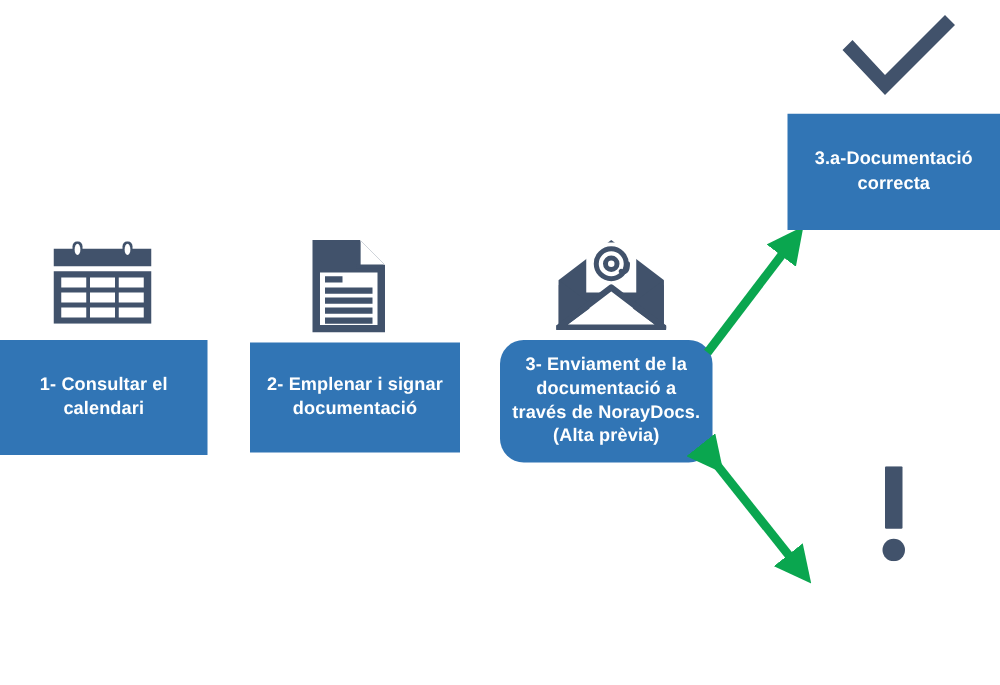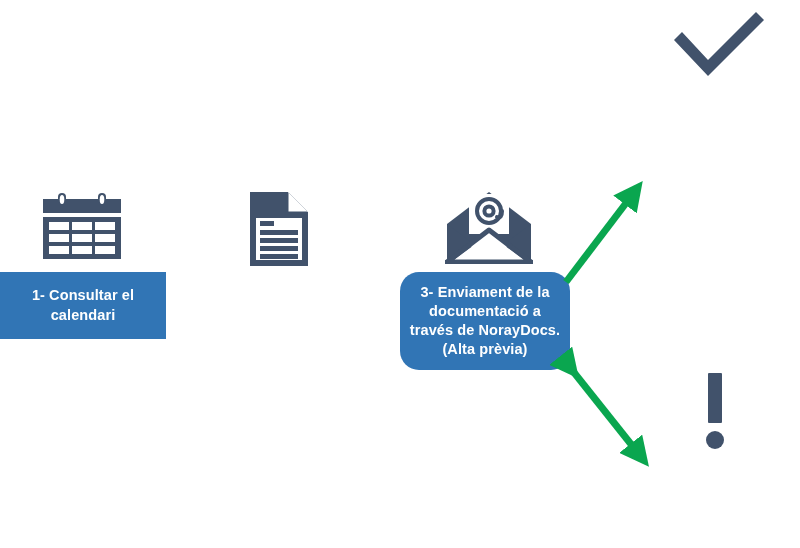--- a/index.html
+++ b/index.html
@@ -40,21 +40,21 @@
   .icon-wrap {
     position: absolute;
     display: block;
   }
   .arrow-svg {
     position: absolute;
     overflow: visible;
   }
 
   
-  #box-1      { left: 0px;   top: 272px; width: 166px; height: 67px; }
+  #box-1      { left: 0px;   top: 272px; width: 166px; height: 92px; }
   #box-2      { left: 200px; top: 274px; width: 168px; height: 88px; }
   #box-3      { left: 400px; top: 272px; width: 170px; height: 98px; border-radius: 19px; }
   #box-3a     { left: 630px; top: 91px;  width: 170px; height: 93px; }
   #box-3b     { left: 635px; top: 461px; width: 165px; height: 87px; }
 
   #icon-calendar  { left: 36px;  top: 193px; width: 92px;  height: 66px; }
   #icon-document  { left: 246px; top: 192px; width: 66px;  height: 74px; }
   #icon-email     { left: 445px; top: 190px; width: 88px;  height: 74px; }
   #icon-check     { left: 670px; top: 10px;  width: 98px;  height: 66px; }
   #icon-exclaim   { left: 695px; top: 373px; width: 40px;  height: 76px; }
@@ -111,20 +111,23 @@
       <g fill="#41526B">
         <rect x="14" y="29" width="14" height="5"></rect>
         <rect x="14" y="38" width="38" height="5"></rect>
         <rect x="14" y="46" width="38" height="5"></rect>
         <rect x="14" y="54" width="38" height="5"></rect>
         <rect x="14" y="62" width="38" height="5"></rect>
       </g>
     </svg>
   </span>
 
+  <div class="node-box" id="box-2">
+    <span class="node-label">2- Emplenar i signar documentació</span>
+  </div>
 
   <span class="icon-wrap" id="icon-email">
     <svg viewBox="0 0 88 74" width="88" height="74" aria-hidden="true">
 
       <path d="M2 34 L44 2 L86 34 V72 H2 Z" fill="#41526B"></path>
 
       <rect x="24" y="4" width="40" height="40" fill="#FFFFFF"></rect>
 
       <g fill="none" stroke="#41526B" stroke-width="4">
         <circle cx="44" cy="21" r="12"></circle>
@@ -156,20 +159,23 @@
     </defs>
     <line x1="6" y1="104" x2="76" y2="12" stroke="#0AA64F" stroke-width="7" marker-end="url(#head-green-up)"></line>
   </svg>
 
   <span class="icon-wrap" id="icon-check">
     <svg viewBox="0 0 98 66" width="98" height="66" aria-hidden="true">
       <path d="M4 30 L12 22 L38 50 L86 2 L94 10 L38 66 Z" fill="#41526B"></path>
     </svg>
   </span>
 
+  <div class="node-box" id="box-3a">
+    <span class="node-label">3.a-Documentació correcta</span>
+  </div>
 
   <svg class="arrow-svg" id="arrow-down" width="100" height="112" viewBox="0 0 100 112">
     <defs>
       <marker id="head-green-a" markerWidth="4.2" markerHeight="4.2" refX="2.6" refY="2.1" orient="auto">
         <path d="M0,0 L4.2,2.1 L0,4.2 Z" fill="#0AA64F"></path>
       </marker>
       <marker id="head-green-b" markerWidth="4.2" markerHeight="4.2" refX="2.6" refY="2.1" orient="auto">
         <path d="M0,0 L4.2,2.1 L0,4.2 Z" fill="#0AA64F"></path>
       </marker>
     </defs>

